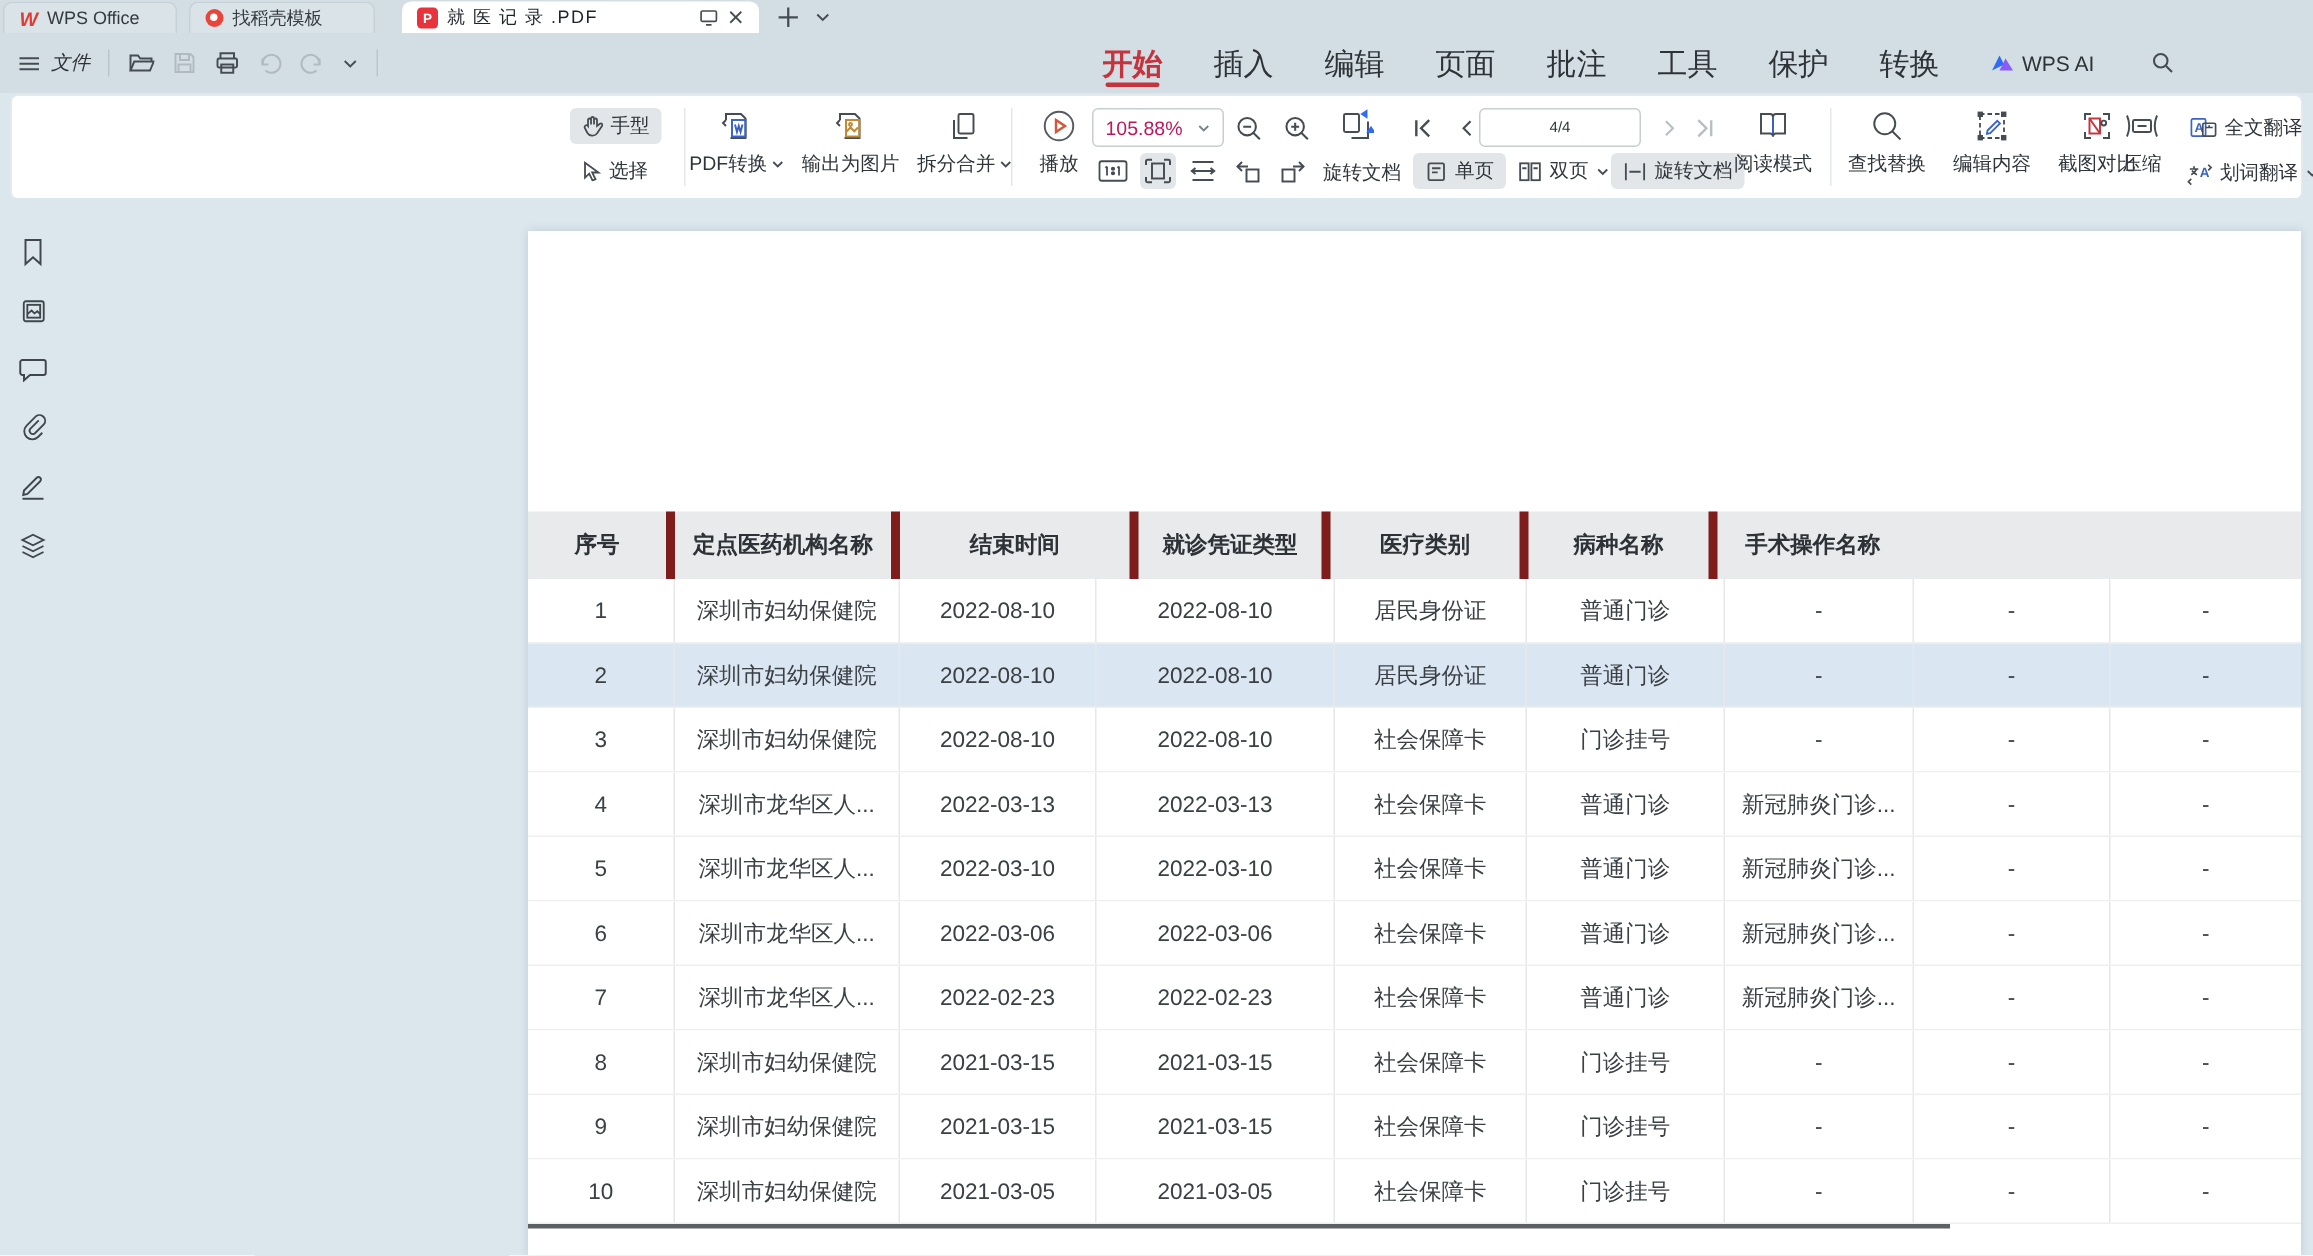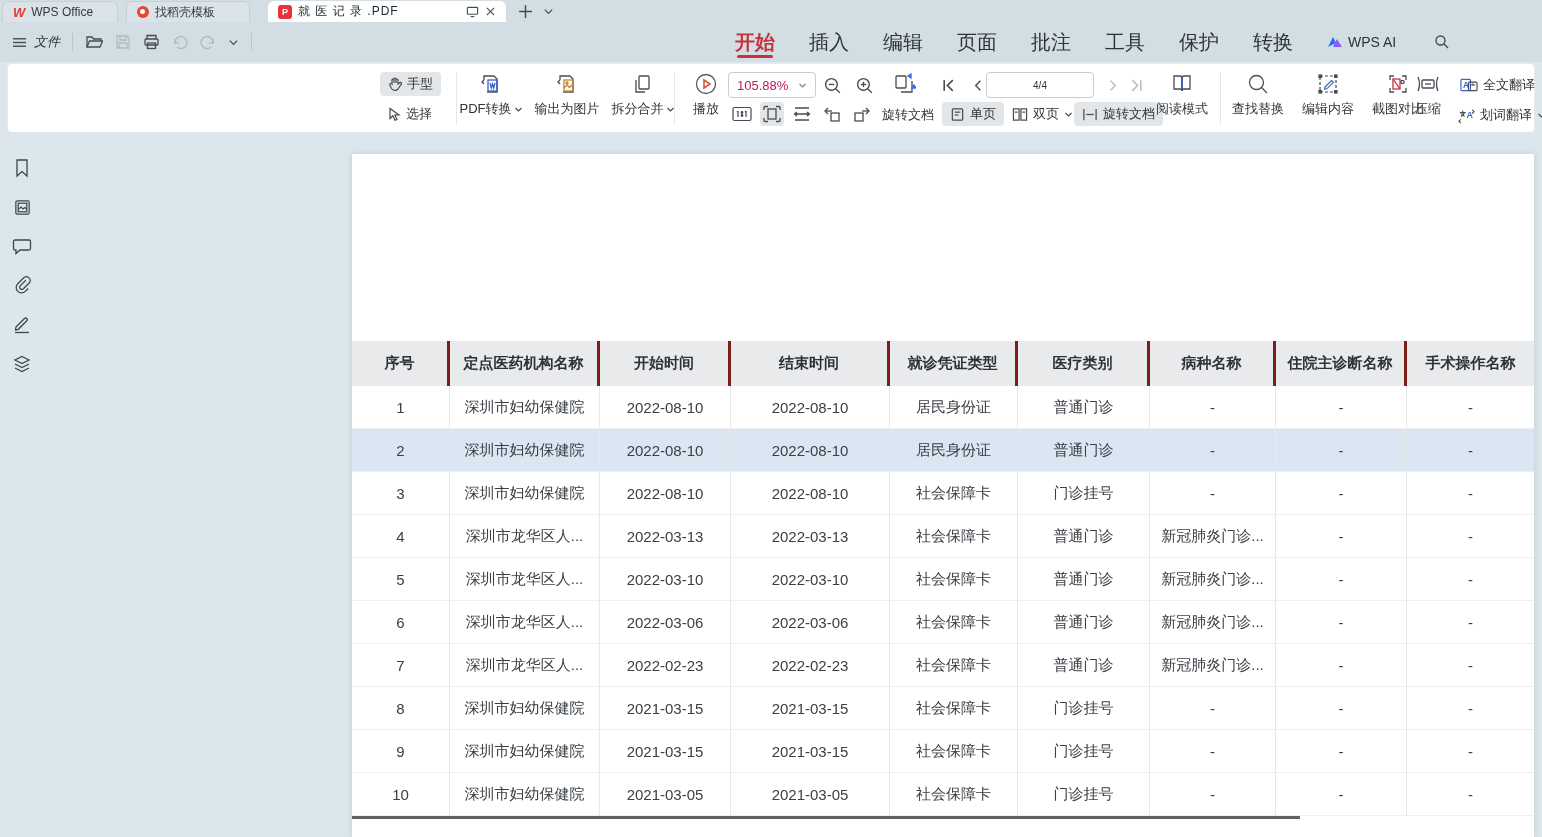--- a/index.html
+++ b/index.html
@@ -49,21 +49,21 @@
   
   .sidebar { position:absolute; top:132px; left:0; width:44px; bottom:0; background:#dbe6ed; display:flex; flex-direction:column; align-items:center; padding-top:26px; gap:20px; }
   .sidebar .ic { color:#3f464c; }
 
   
   .docarea { position:absolute; top:132px; left:44px; right:0; bottom:0; background:#dbe6ed; }
   .page { position:absolute; left:308px; top:22px; width:1182px; height:683px; background:#ffffff; box-shadow:0 0 6px rgba(70,90,105,.18); }
   .grid { position:absolute; left:0; top:187px; width:1182px; }
   .tr, .thead { display:flex; }
   .thead { background:#e9eaec; height:45px; }
-  .th { font-weight:bold; font-size:15px; color:#2e3237; display:flex; align-items:center; justify-content:center; border-right:3px solid #7f1d1d; }
+  .th { font-weight:bold; font-size:15px; color:#2e3237; display:flex; align-items:center; justify-content:center; border-right:6px solid #7f1d1d; }
   .tr { height:43px; border-bottom:1px solid #efeff0; background:#fff; }
   .tr.hl { background:#dbe6f3; }
   .td { font-size:15px; color:#3b4045; display:flex; align-items:center; justify-content:center; border-right:1px solid #e7e8ea; white-space:nowrap; overflow:hidden; }
   .c0{width:98px;} .c1{width:150px;} .c2{width:131px;} .c3{width:159px;} .c4{width:128px;} .c5{width:132px;} .c6{width:126px;} .c7{width:131px;} .c8{width:127px; border-right:none;}
   .endline { position:absolute; left:0; width:948px; height:3px; background:#5d6165; }
 </style>
 </head>
 <body>
 
 <div class="screen">
@@ -533,26 +533,24 @@
         </svg>
     </span>
   </div>
 
   <div class="docarea">
     <div class="page">
       <div class="grid">
         <div class="thead">
             <div class="th c0">序号</div>
             <div class="th c1">定点医药机构名称</div>
-            <div class="th c2">开始时间</div>
             <div class="th c3">结束时间</div>
             <div class="th c4">就诊凭证类型</div>
             <div class="th c5">医疗类别</div>
             <div class="th c6">病种名称</div>
-            <div class="th c7">住院主诊断名称</div>
             <div class="th c8">手术操作名称</div>
           </div>
         <div>
             <div class="tr">
               <div class="td c0">1</div>
               <div class="td c1">深圳市妇幼保健院</div>
               <div class="td c2">2022-08-10</div>
               <div class="td c3">2022-08-10</div>
               <div class="td c4">居民身份证</div>
               <div class="td c5">普通门诊</div>

